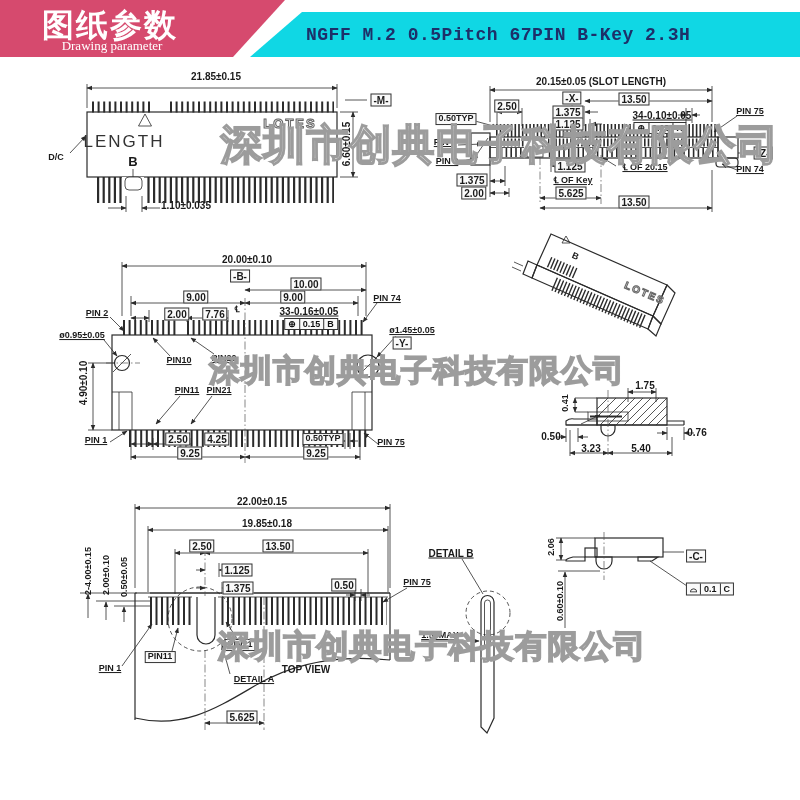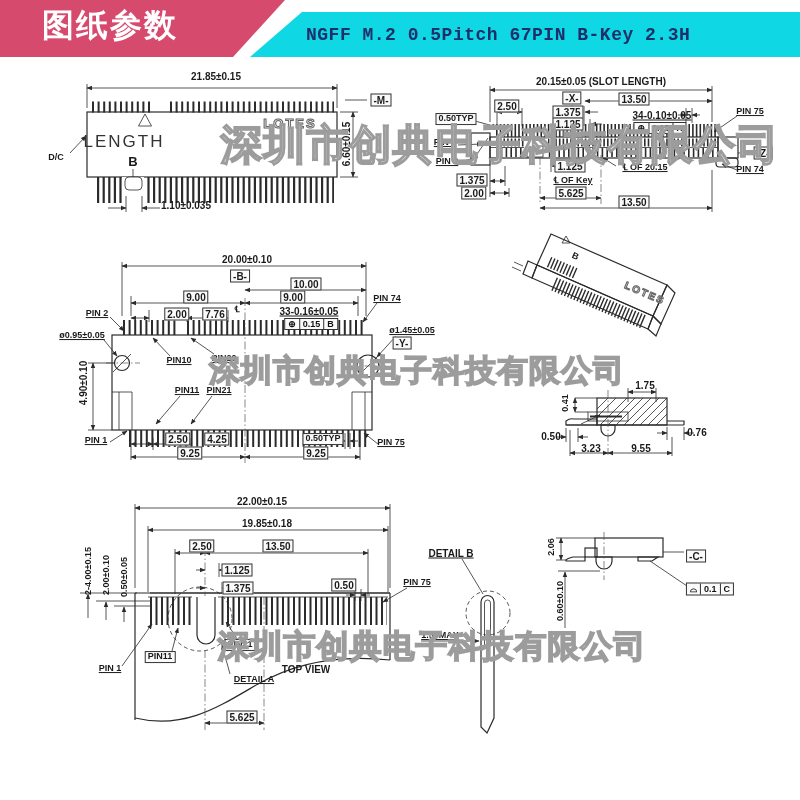--- a/index.html
+++ b/index.html
@@ -41,20 +41,21 @@
   .pins{stroke:#2b2b2b;}
 </style>
 </head>
 <body>
 
 <div id="page">
 
   <div class="hdr-crimson"></div>
   <div class="hdr-cyan"></div>
   <div class="hdr-zh">图纸参数</div>
+  <div class="hdr-en">Drawing parameter</div>
   <div class="hdr-title">NGFF M.2 0.5Pitch 67PIN B-Key 2.3H</div>
 
   <svg width="800" height="800" viewBox="0 0 800 800">
     <defs>
       <marker id="ar" viewBox="0 0 10 10" refX="9" refY="5" markerWidth="7" markerHeight="7" orient="auto-start-reverse">
         <path d="M0,1 L10,5 L0,9 z" fill="#2b2b2b"></path>
       </marker>
     </defs>
 
     <g>
@@ -370,21 +371,21 @@
   <div class="lbl box" style="left:316px;top:453px">9.25</div>
 
   <div class="lbl" style="left:575px;top:257px;font-size:9px;transform:translate(-50%,-50%) rotate(23deg)">B</div>
   <div class="lbl outline" style="left:645px;top:293px;font-size:10px;transform:translate(-50%,-50%) rotate(23deg)">LOTES</div>
 
   <div class="lbl" style="left:645px;top:385px">1.75</div>
   <div class="lbl v s" style="left:566px;top:403px">0.41</div>
   <div class="lbl" style="left:551px;top:436px">0.50</div>
   <div class="lbl" style="left:697px;top:432px">0.76</div>
   <div class="lbl" style="left:591px;top:448px">3.23</div>
-  <div class="lbl" style="left:641px;top:448px">9.55</div>
+  <div class="lbl" style="left:641px;top:448px">5.40</div>
 
   <div class="lbl" style="left:262px;top:501px">22.00±0.15</div>
   <div class="lbl" style="left:267px;top:523px">19.85±0.18</div>
   <div class="lbl box" style="left:202px;top:546px">2.50</div>
   <div class="lbl box" style="left:278px;top:546px">13.50</div>
   <div class="lbl box" style="left:237px;top:570px">1.125</div>
   <div class="lbl box" style="left:238px;top:588px">1.375</div>
   <div class="lbl box" style="left:344px;top:585px">0.50</div>
   <div class="lbl ul s" style="left:417px;top:583px">PIN 75</div>
   <div class="lbl v s" style="left:89px;top:571px">2-4.00±0.15</div>

